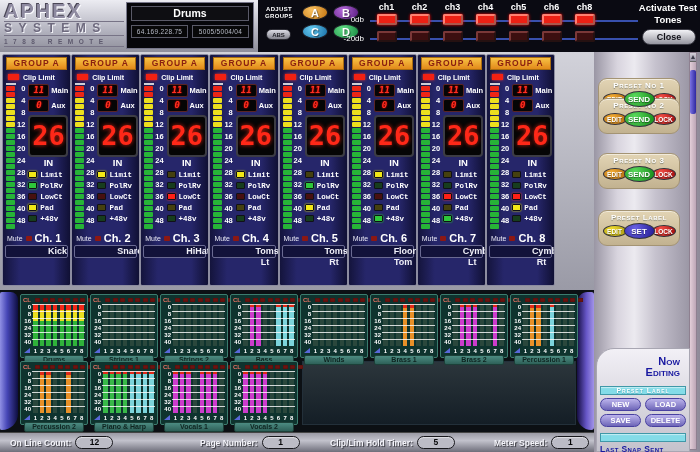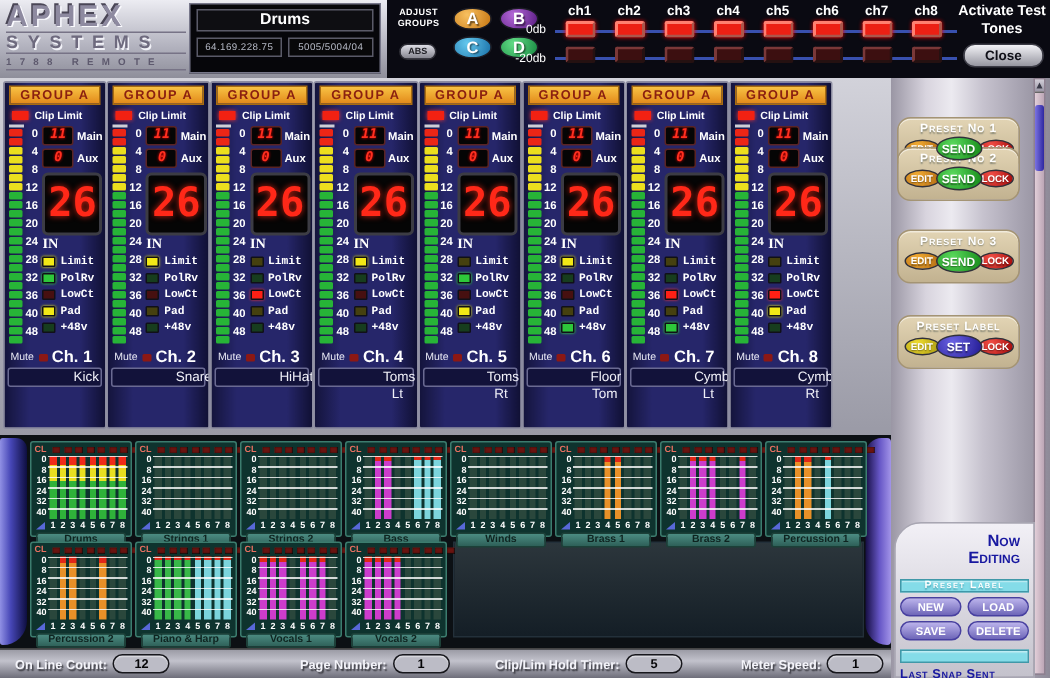--- a/index.html
+++ b/index.html
@@ -74,36 +74,36 @@
   .scale-num { height:12px; line-height:12px; font-size:7.5px; font-weight:bold; color:#fff; text-align:right; }
   .ctrl-col { flex:1; margin:0 2px 0 3px; }
   .mini-row { display:flex; align-items:center; height:15px; }
   .mini-disp { width:21px; height:13px; background:#050505; border:1px solid #5a2424; border-radius:2px;
                color:#ff3020; font-family:"DejaVu Sans Mono",monospace; font-weight:bold; font-size:9px;
                text-align:center; line-height:11px; text-shadow:0 0 2px #f00; font-style:italic; }
   .mini-lbl { color:#fff; font-size:7.5px; font-weight:bold; margin-left:2px; }
   .big-disp { width:100%; height:42px; margin-top:2px; background:#050505; border:2px solid #3c3c44;
               border-radius:4px; color:#ff2818; font-family:"DejaVu Sans Mono",monospace; font-weight:bold;
               font-size:27px; text-align:center; line-height:38px; text-shadow:0 0 4px rgba(255,40,20,.8); }
-  .in-lbl { color:#fff; font-weight:bold; font-size:9.5px; height:12px; line-height:12px;font-family:Liberation Serif, serif; }
+  .in-lbl { color:#fff; font-weight:bold; font-size:9.5px; text-align:center; height:12px; line-height:12px; }
   .ind-row { display:flex; align-items:center; height:11px;font-family:Liberation Mono, monospace; }
   .led-sq { width:9px; height:7px; border:1px solid #101018; border-radius:1px; margin-right:3px; }
   .led-sq.yellow.on { background:#f2e816; box-shadow:0 0 2px #ff0; }
   .led-sq.yellow.dim { background:#45400f; }
   .led-sq.green.on { background:#2ec83a; box-shadow:0 0 2px #3f3; }
   .led-sq.green.dim { background:#173d1e; }
   .led-sq.red.on { background:#ff2015; box-shadow:0 0 2px #f33; }
   .led-sq.red.dim { background:#471010; }
   .ind-lbl { color:#fff; font-size:7.5px; font-weight:bold; }
   .mute-row { display:flex; align-items:center; height:14px; margin:1px 0 0 4px; }
   .mute-lbl { color:#e8e8f4; font-size:7px; }
   .led-dot { width:6px; height:5px; background:#8c1814; border-radius:1px; margin:0 3px; }
   .ch-lbl { color:#fff; font-weight:bold; font-size:11px; }
   .name-box { margin:0 2px; height:13px; background:#12123a; border:1px solid #6a6a92;
-              border-radius:2px; color:#f0f0f8; font-weight:normal; font-size:9px;
+              border-radius:2px; color:#f0f0f8; font-weight:bold; font-size:9px;
               text-align:center; line-height:11px;padding-left:42px; }
 
   
   .bottom-area { position:absolute; left:0; top:290px; width:594px; height:142px; background:#0c1014; }
   .curve-l { position:absolute; left:0; top:2px; width:18px; height:138px;
              background:linear-gradient(90deg,#9090e4,#4646b6 40%,#0e0e40); border-radius:3px 12px 26px 3px; }
   .curve-r { position:absolute; left:577px; top:2px; width:17px; height:138px;
              background:linear-gradient(90deg,#160e44,#6656c6 55%,#a294e8); border-radius:12px 3px 3px 16px; }
   .mini-row1 { position:absolute; left:20px; top:4px; display:flex; gap:2px; }
   .mini-row2 { position:absolute; left:20px; top:71px; display:flex; gap:2px; }
@@ -243,25 +243,20 @@
           <div class="tone-lbl">ch5</div>
           <div class="tone-btn on"></div>
           <div class="tone-btn off"></div>
         </div>
         <div class="tone-col">
           <div class="tone-lbl">ch6</div>
           <div class="tone-btn on"></div>
           <div class="tone-btn off"></div>
         </div>
         <div class="tone-col">
-          <div class="tone-lbl">ch7</div>
-          <div class="tone-btn on"></div>
-          <div class="tone-btn off"></div>
-        </div>
-        <div class="tone-col">
           <div class="tone-lbl">ch8</div>
           <div class="tone-btn on"></div>
           <div class="tone-btn off"></div>
         </div>
       </div>
     <div class="activate">Activate Test Tones</div>
     <div class="close-btn">Close</div>
   </div>
 </div>
 

